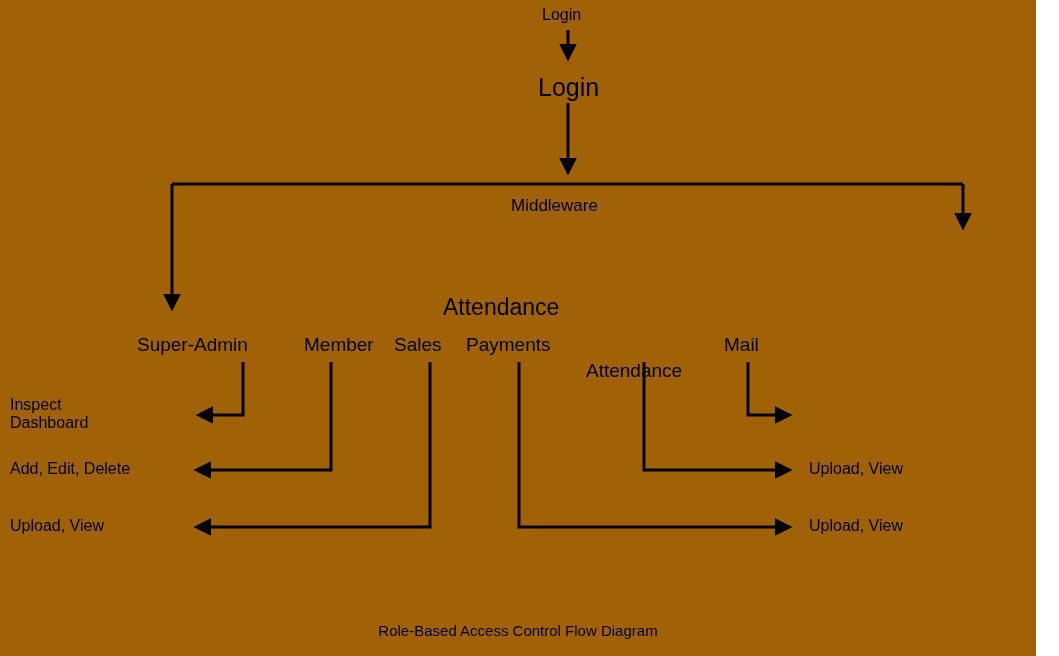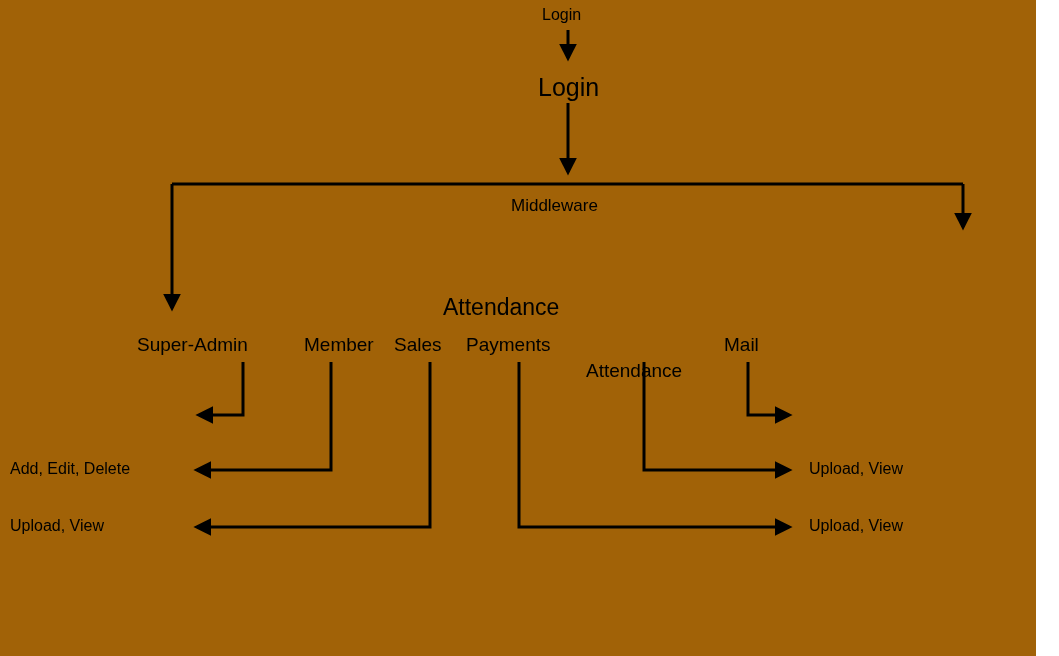--- a/index.html
+++ b/index.html
@@ -108,20 +108,23 @@
   <div class="lbl t-middleware">Middleware</div>
   <div class="lbl t-perms">Attendance</div>
 
   <div class="role r-superadmin">Super-Admin</div>
   <div class="role r-member">Member</div>
   <div class="role r-sales">Sales</div>
   <div class="role r-payments">Payments</div>
   <div class="role r-attendance">Attendance</div>
   <div class="role r-mail">Mail</div>
 
+  <div class="left-lbl l-inspect">Inspect
+Dashboard</div>
   <div class="left-lbl l-aed">Add, Edit, Delete</div>
   <div class="left-lbl l-upload">Upload, View</div>
 
   <div class="right-lbl rt-up1">Upload, View</div>
   <div class="right-lbl rt-up2">Upload, View</div>
 
+  <div class="caption">Role-Based Access Control Flow Diagram</div>
 
 </div>
 
 </body></html>

